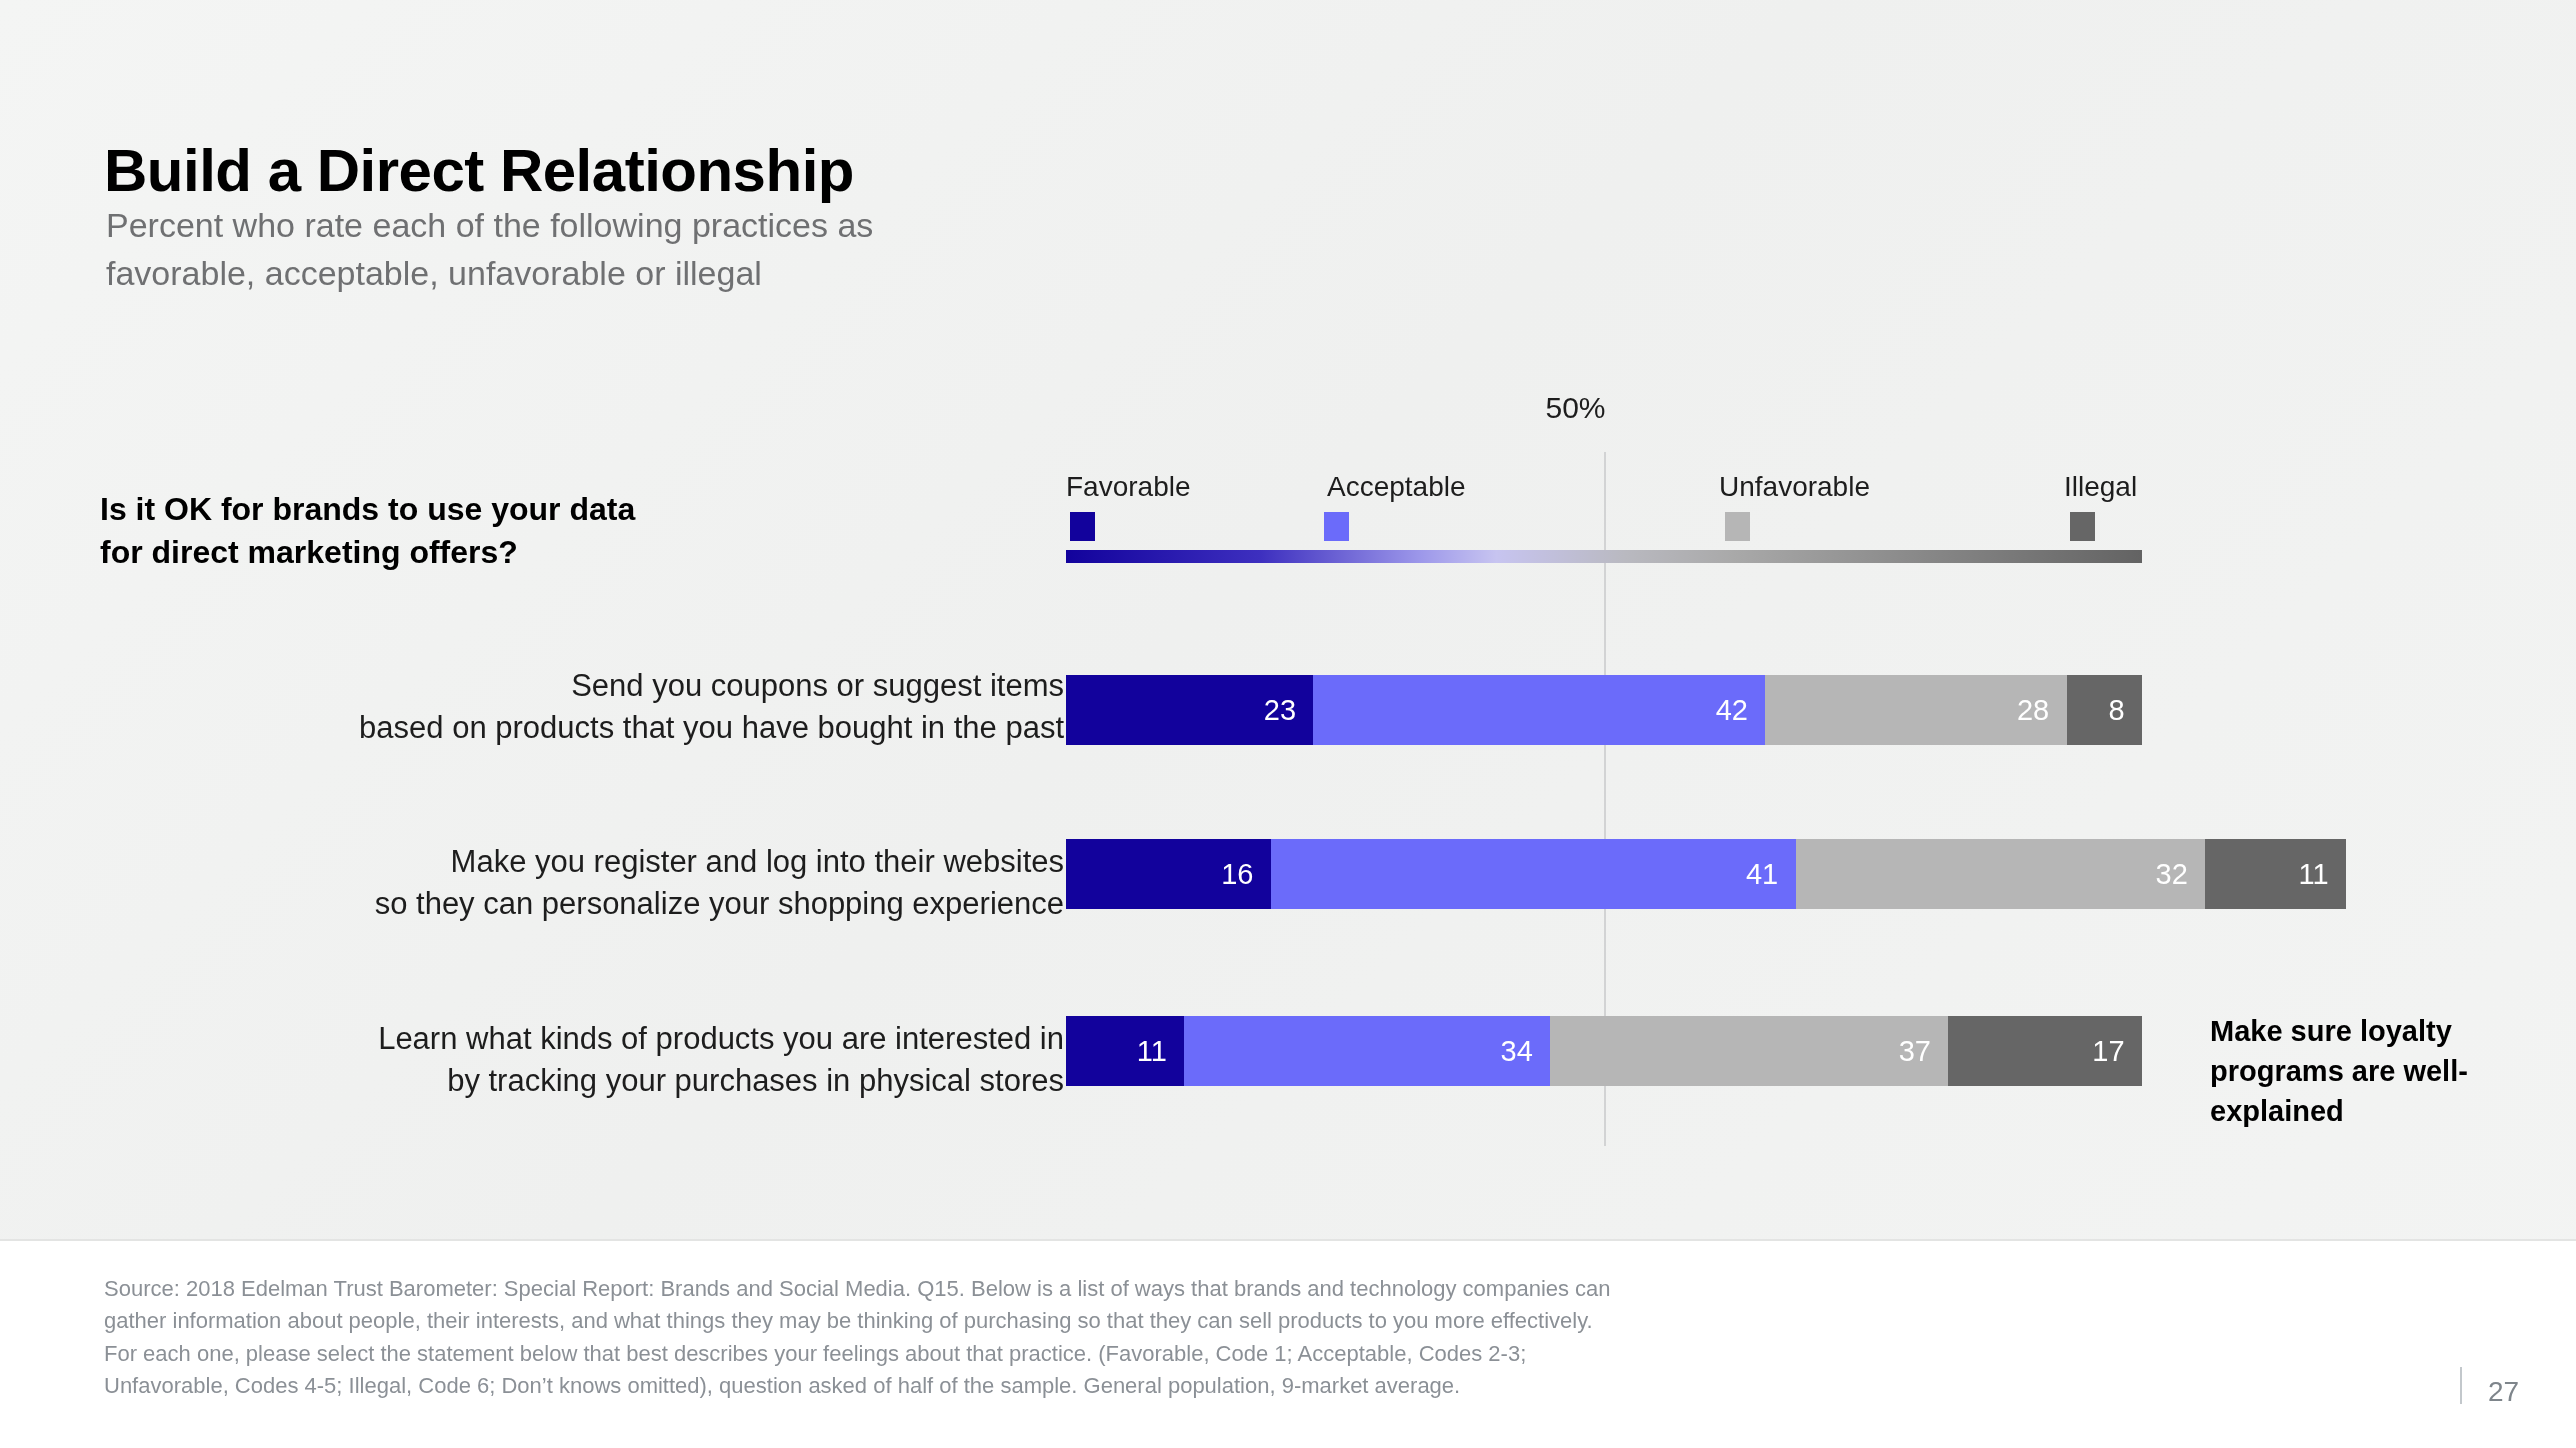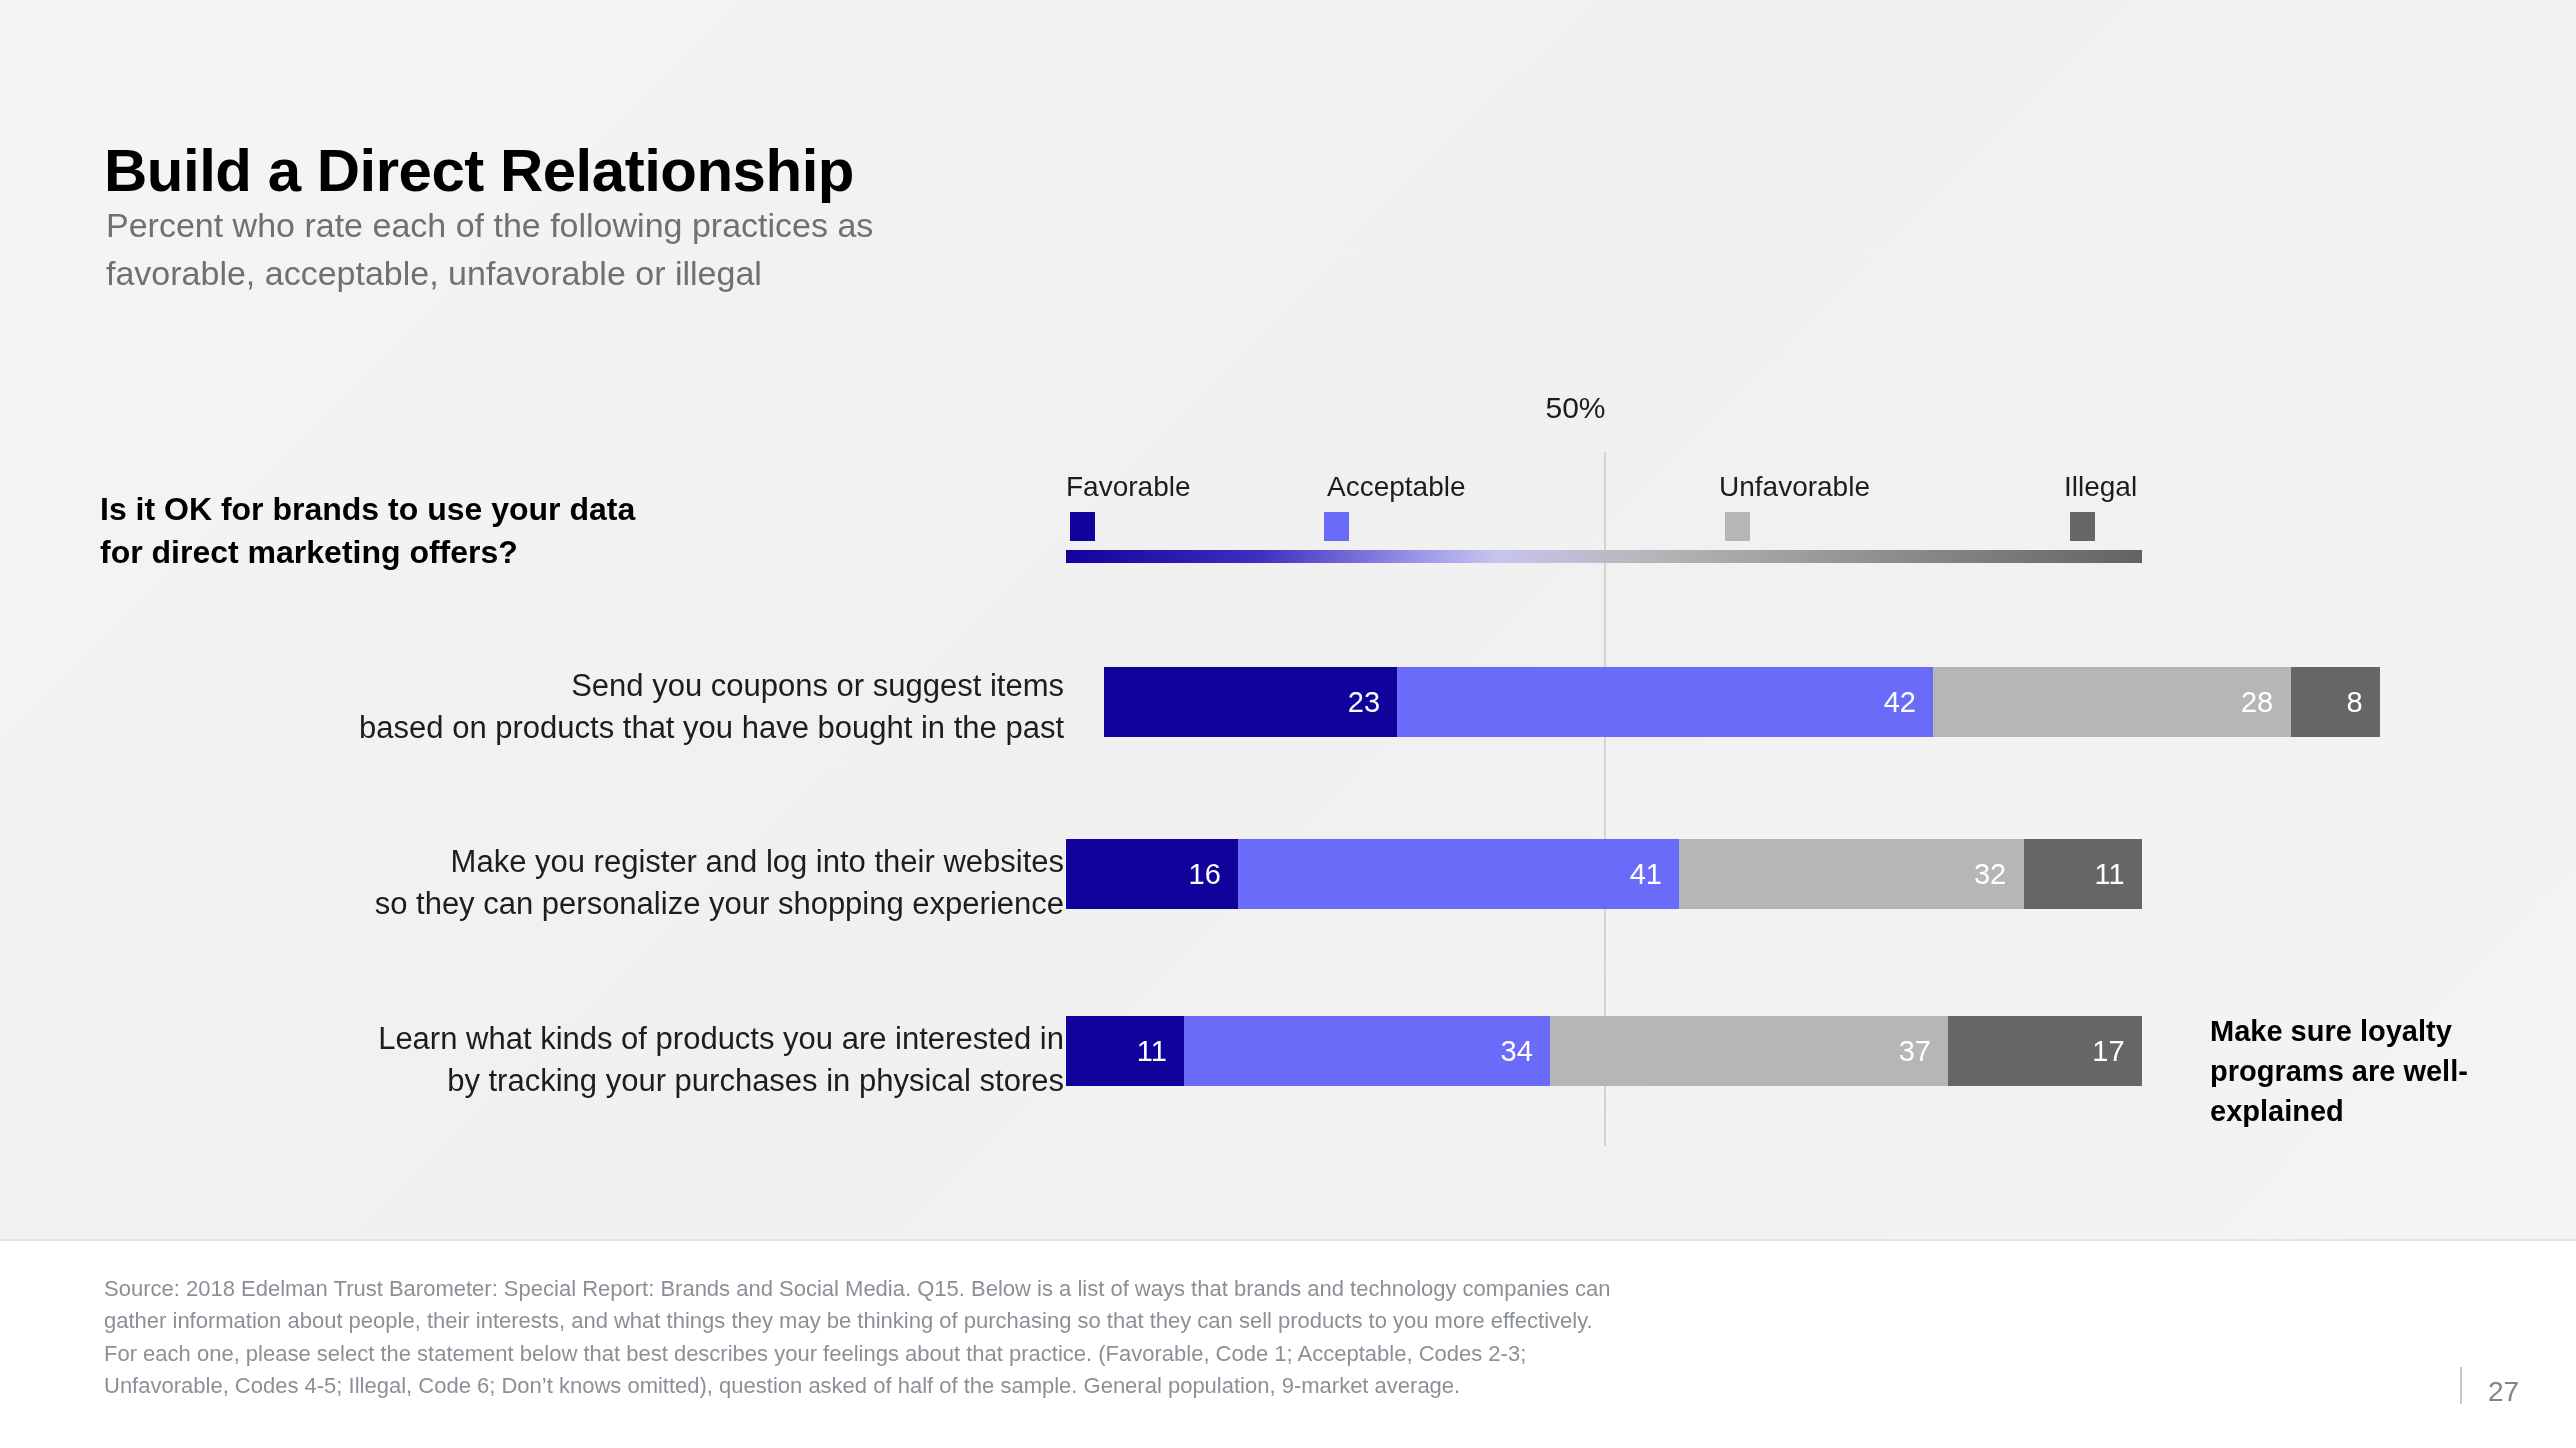--- a/index.html
+++ b/index.html
@@ -232,42 +232,42 @@
     <div class="question">
       <span>Is it OK for brands to use your data</span>
       <span>for direct marketing offers?</span>
     </div>
 
     <div class="row" style="top:663px;">
       <div class="row-label" style="top:-14.5px;">
         <span>Send you coupons or suggest items</span>
         <span>based on products that you have bought in the past</span>
       </div>
-      <div class="bar-track" style="top:4px; width:1276px;margin-left:38px;">
+      <div class="bar-track" style="top:12px; width:1076px;">
         <div class="seg" style="width:23%; background:#12029c;">
           <span class="seg-value">23</span>
         </div>
         <div class="seg" style="width:42%; background:#6b6bfa;justify-content:flex-end;">
           <span class="seg-value">42</span>
         </div>
         <div class="seg" style="width:28%; background:#b6b6b6;">
           <span class="seg-value">28</span>
         </div>
         <div class="seg" style="width:7%; background:#666666;">
           <span class="seg-value">8</span>
         </div>
       </div>
     </div>
 
     <div class="row" style="top:839px;">
       <div class="row-label" style="top:-14.5px;">
         <span>Make you register and log into their websites</span>
         <span>so they can personalize your shopping experience</span>
       </div>
-      <div class="bar-track" style="top:0px; width:1076px;">
+      <div class="bar-track" style="top:0px; width:1280px;">
         <div class="seg" style="width:16%; background:#12029c;">
           <span class="seg-value">16</span>
         </div>
         <div class="seg" style="width:41%; background:#6b6bfa;">
           <span class="seg-value">41</span>
         </div>
         <div class="seg" style="width:32%; background:#b6b6b6;">
           <span class="seg-value">32</span>
         </div>
         <div class="seg" style="width:11%; background:#666666;">

